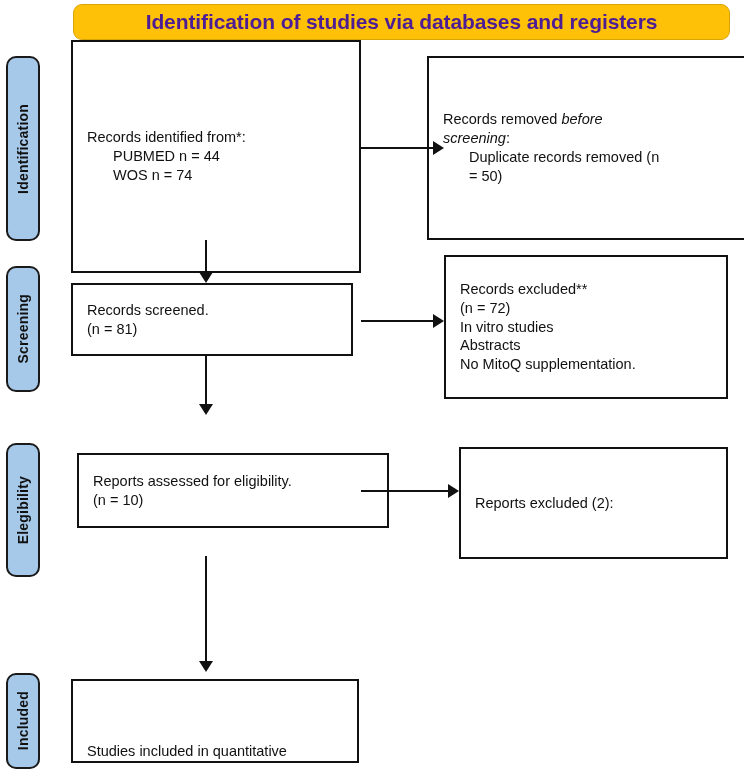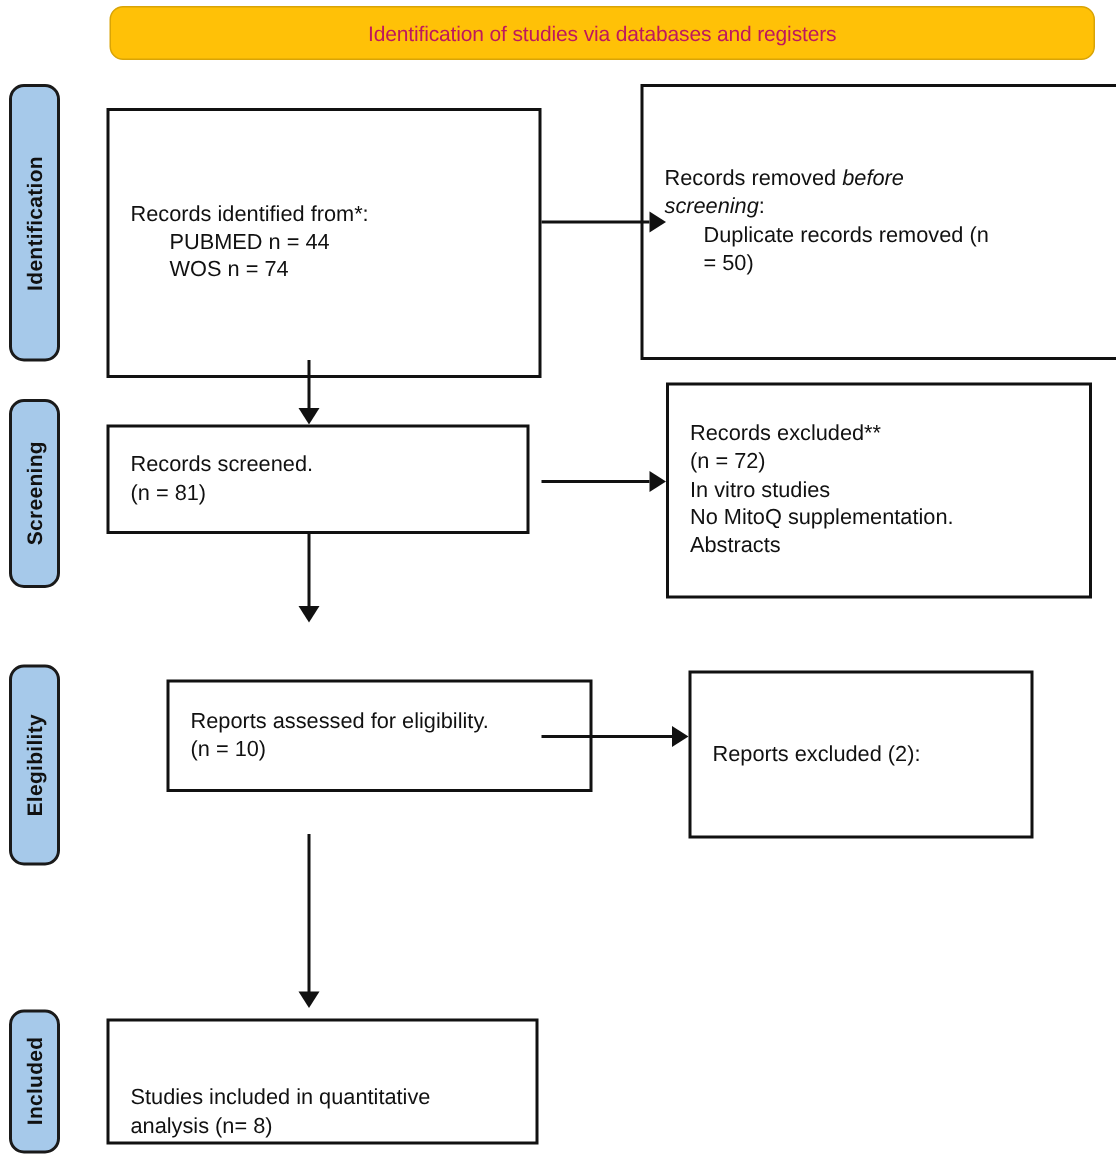--- a/index.html
+++ b/index.html
@@ -28,23 +28,23 @@
     height: 36px;
     background: #FFC107;
     border: 1px solid #d9a406;
     border-radius: 9px;
     display: flex;
     align-items: center;
     justify-content: center;
     box-sizing: border-box;
   }
   .banner-text {
-    font-size: 14px;
-    font-weight: normal;
-    color: #be185d;
+    font-size: 21px;
+    font-weight: bold;
+    color: #4c1d95;
     letter-spacing: -0.1px;
     white-space: nowrap;
   }
 
   
   .stage {
     position: absolute;
     background: #A6C9EA;
     border: 2px solid #1a1a1a;
     border-radius: 10px;
@@ -126,21 +126,21 @@
   </div>
 
   <div class="stage" style="left:6px; top:443px; width:34px; height:134px;">
     <span class="stage-text">Elegibility</span>
   </div>
 
   <div class="stage" style="left:6px; top:673px; width:34px; height:96px;">
     <span class="stage-text">Included</span>
   </div>
 
-  <div class="node" style="left:71px; top:72px; width:290px; height:180px;">
+  <div class="node" style="left:71px; top:40px; width:290px; height:233px;">
     <div class="node-body">
       <span class="ln">Records identified from*:</span>
       <span class="ln indent-1">PUBMED n = 44</span>
       <span class="ln indent-1">WOS n = 74</span>
     </div>
   </div>
 
   <div class="node" style="left:427px; top:56px; width:341px; height:184px;">
     <div class="node-body">
       <span class="ln"><span>Records removed </span><span class="ital">before</span></span>
@@ -161,50 +161,49 @@
       <span class="ln">Records screened.</span>
       <span class="ln">(n = 81)</span>
     </div>
   </div>
 
   <div class="node" style="left:444px; top:255px; width:284px; height:144px;align-items:center;">
     <div class="node-body">
       <span class="ln">Records excluded**</span>
       <span class="ln">(n = 72)</span>
       <span class="ln">In vitro studies</span>
+      <span class="ln">Abstracts</span>
       <span class="ln">No MitoQ supplementation.</span>
-      <span class="ln">Abstracts</span>
     </div>
   </div>
 
   <div class="hline" style="left:361px; top:320px; width:72px;"></div>
   <div class="arrow-right" style="left:433px; top:314px;"></div>
 
   <div class="vline" style="left:205px; top:356px; height:53px;"></div>
   <div class="arrow-down" style="left:199px; top:404px;"></div>
 
-  <div class="node" style="left:77px; top:453px; width:284px; height:75px;margin-left:34px;">
+  <div class="node" style="left:77px; top:453px; width:312px; height:75px;">
     <div class="node-body">
       <span class="ln">Reports assessed for eligibility.</span>
       <span class="ln">(n = 10)</span>
     </div>
   </div>
 
-  <div class="node" style="left:459px; top:447px; width:230px; height:112px;">
+  <div class="node" style="left:459px; top:447px; width:269px; height:112px;">
     <div class="node-body">
       <span class="ln">Reports excluded (2):</span>
     </div>
   </div>
 
   <div class="hline" style="left:361px; top:490px; width:87px;"></div>
   <div class="arrow-right" style="left:448px; top:484px;"></div>
 
   <div class="vline" style="left:205px; top:556px; height:110px;"></div>
   <div class="arrow-down" style="left:199px; top:661px;"></div>
 
   <div class="node" style="left:71px; top:679px; width:288px; height:84px;align-items:flex-end;">
     <div class="node-body">
       <span class="ln">Studies included in quantitative</span>
-      <span class="ln">analysis (n= 8)</span>
     </div>
   </div>
 
 </div>
 
 </body></html>

